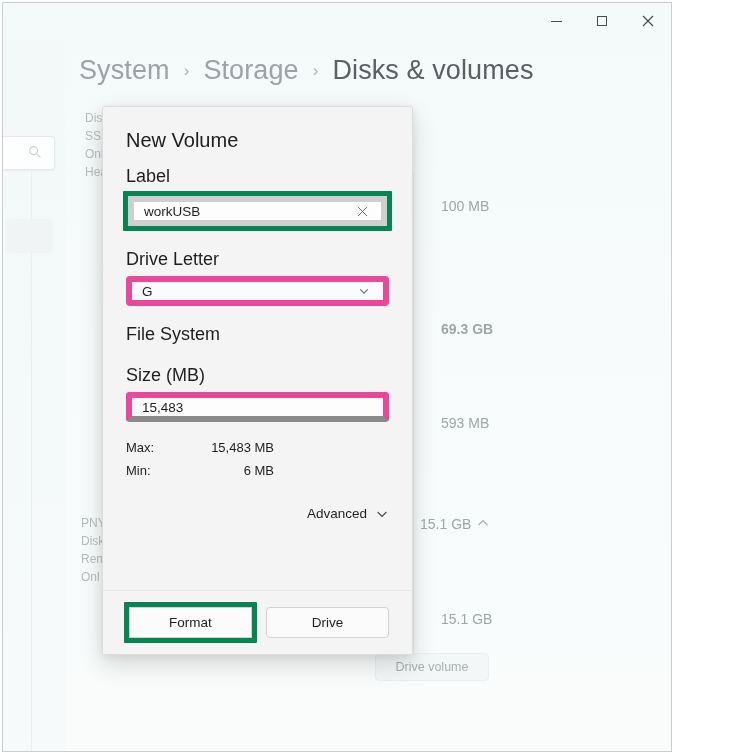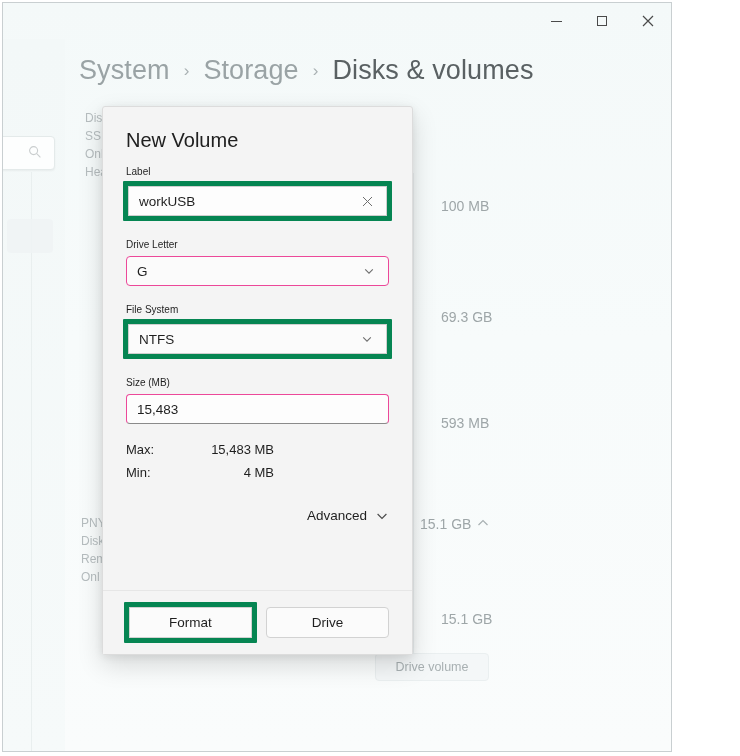--- a/index.html
+++ b/index.html
@@ -193,32 +193,32 @@
     padding: 22px 23px 0 23px;
     box-sizing: border-box;
   }
   #dialog-title {
     font-size: 20px;
     color: #202020;
     margin: 0 0 14px 0;
     font-weight: 400;
   }
   .field-label {
-    font-size: 10px;
+    font-size: 18px;
     color: #1f1f1f;
     margin-bottom: 6px;
     display: block;
   }
   .field-block { margin-bottom: 14px; }
 
   .ctl {
     position: relative;
     height: 30px;
     background: #fbfbfb;
-    border: 1px solid #ec4899;
+    border: 6px solid #ec4899;
     border-radius: 4px;
     box-sizing: border-box;
     display: flex;
     align-items: center;
     padding: 0 10px;
     font-size: 13.5px;
     color: #1f1f1f;
   }
   .ctl.input-ctl { background: #fdfdfd; border-bottom-color: #8a8a8a; }
   .ctl .value { flex: 1; }
@@ -345,21 +345,21 @@
   <div class="bg-text" style="left:82px; top:126px;">SSD</div>
   <div class="bg-text" style="left:82px; top:144px;">Onl</div>
   <div class="bg-text" style="left:82px; top:162px;">Hea</div>
 
   <div class="bg-text" style="left:78px; top:513px;">PNY</div>
   <div class="bg-text" style="left:78px; top:531px;">Disk</div>
   <div class="bg-text" style="left:78px; top:549px;">Rem</div>
   <div class="bg-text" style="left:78px; top:567px;">Onl</div>
 
   <div class="bg-size" style="left:438px; top:195px;">100 MB</div>
-  <div class="bg-size" style="left:438px; top:306px;">69.3 GB</div>
+  <div class="bg-size" style="left:438px; top:318px;font-weight:bold;">69.3 GB</div>
   <div class="bg-size" style="left:438px; top:412px;">593 MB</div>
   <div class="bg-size" style="left:417px; top:513px;">15.1 GB</div>
   <div class="bg-size" style="left:438px; top:608px;">15.1 GB</div>
 
   <div id="collapse-chevron">
     <svg width="16" height="16" viewBox="0 0 16 16">
       <path d="M3.5 10 L8 5.5 L12.5 10" stroke="#a8b0b2" stroke-width="1.2" fill="none"></path>
     </svg>
   </div>
 
@@ -393,47 +393,37 @@
           <span class="trailing">
             <svg class="chev" width="12" height="12" viewBox="0 0 12 12">
               <path d="M2.2 4.3 L6 8.1 L9.8 4.3" stroke="#6f6f6f" stroke-width="1.1" fill="none"></path>
             </svg>
           </span>
         </div>
       </div>
 
       <div class="field-block" style="margin-top:18px;">
         <span class="field-label">File System</span>
-        <div class="hl">
-          <div class="ctl">
-            <span class="value">NTFS</span>
-            <span class="trailing">
-              <svg class="chev" width="12" height="12" viewBox="0 0 12 12">
-                <path d="M2.2 4.3 L6 8.1 L9.8 4.3" stroke="#6f6f6f" stroke-width="1.1" fill="none"></path>
-              </svg>
-            </span>
-          </div>
-        </div>
       </div>
 
       <div class="field-block" style="margin-top:20px;">
         <span class="field-label">Size (MB)</span>
         <div class="ctl input-ctl">
           <span class="value">15,483</span>
         </div>
       </div>
 
       <div id="minmax">
         <div class="row">
           <span class="k">Max:</span>
           <span class="v">15,483 MB</span>
         </div>
         <div class="row">
           <span class="k">Min:</span>
-          <span class="v">4 MB</span>
+          <span class="v">6 MB</span>
         </div>
       </div>
 
       <div id="advanced-row">
         <span>Advanced</span>
         <span>
           <svg class="chev" width="14" height="14" viewBox="0 0 14 14">
             <path d="M2.6 5 L7 9.4 L11.4 5" stroke="#4a4a4a" stroke-width="1.15" fill="none"></path>
           </svg>
         </span>

